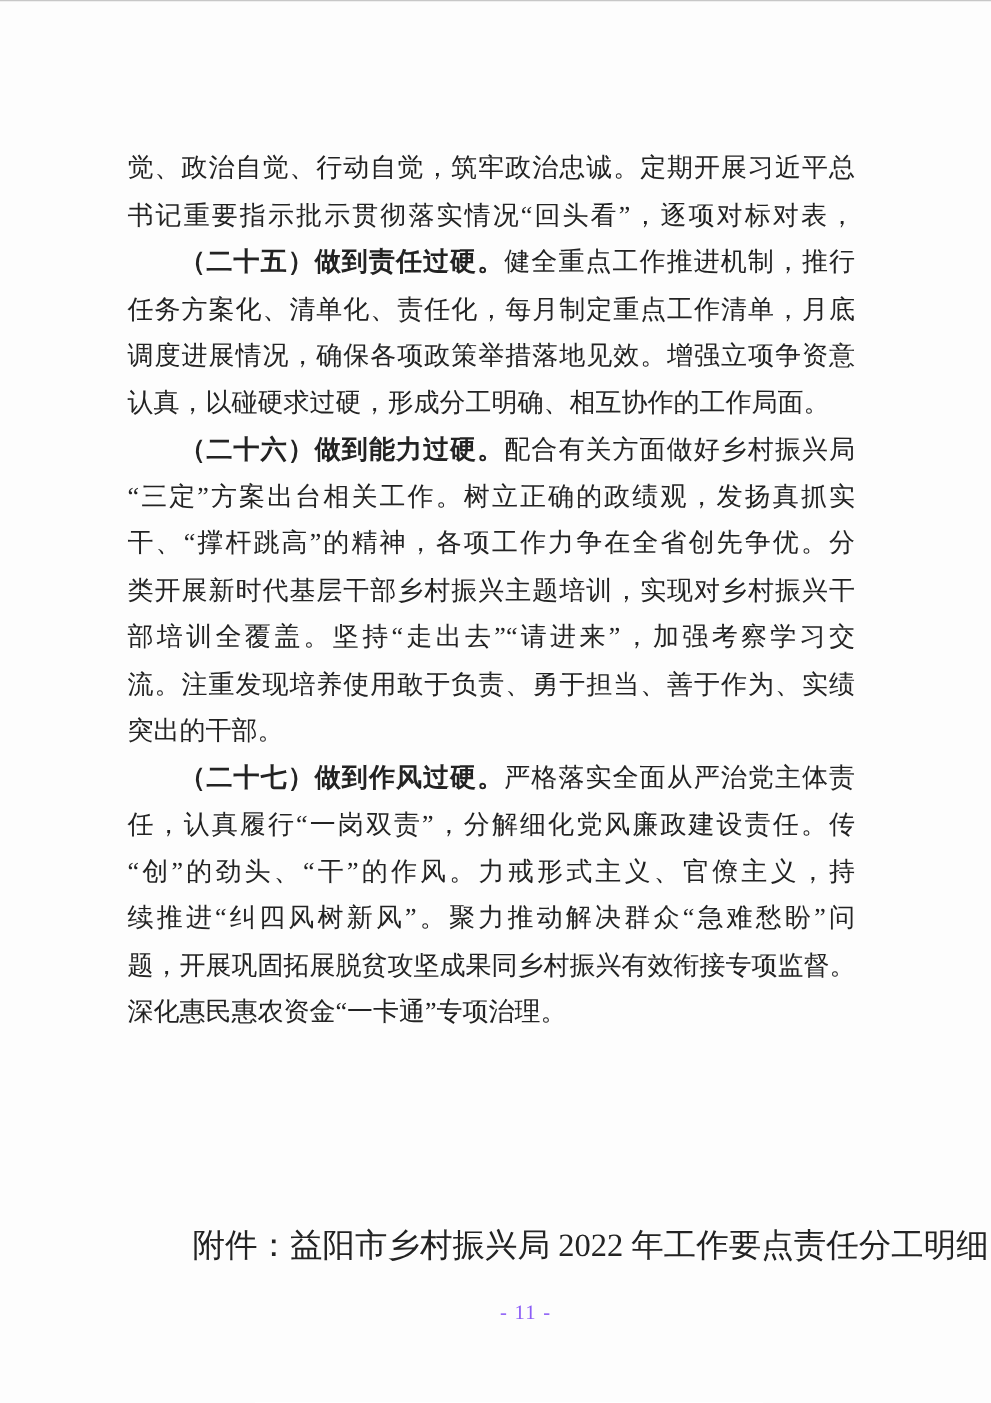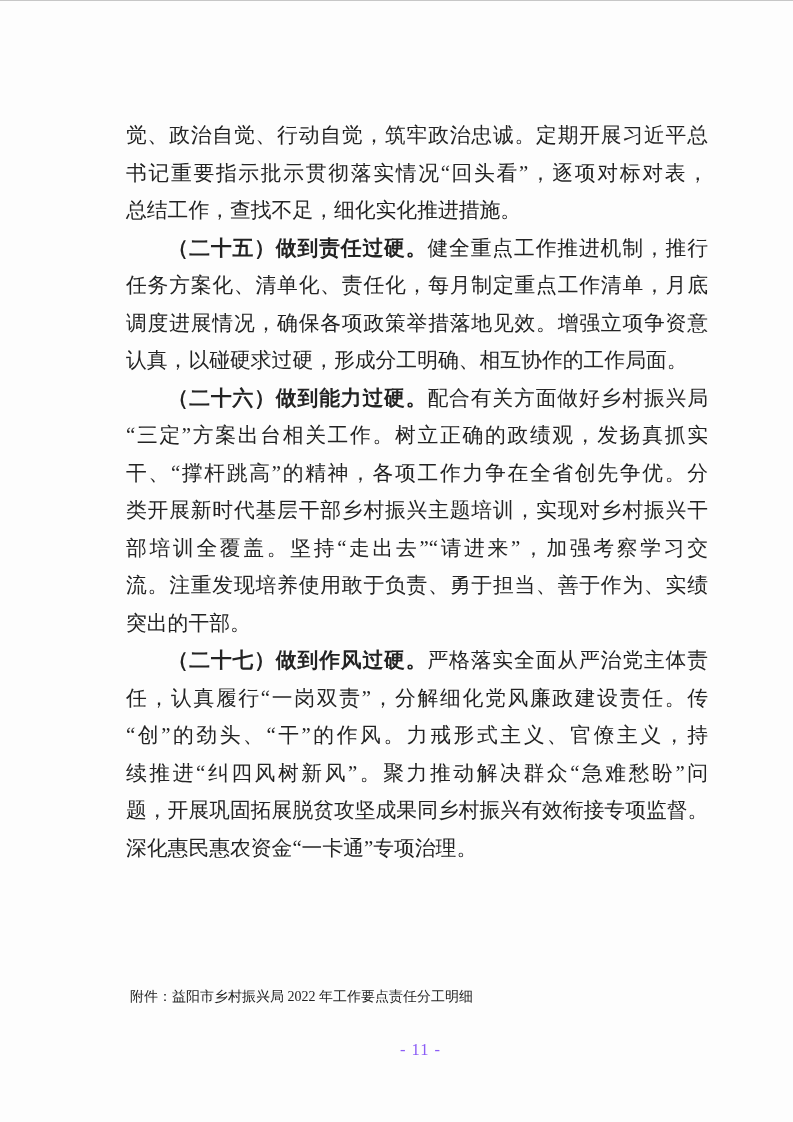--- a/index.html
+++ b/index.html
@@ -22,21 +22,20 @@
     width: 100%; height: 1px;
     background: #9a9a9a;
     opacity: 0.55;
   }
   .doc-body {
     position: absolute;
     top: 116px;
     left: 102px;
     width: 582px;
     font-size: 20.8px;
-    margin-left: 24px;
   }
   .line {
     height: 37.5px;
     line-height: 37.5px;
     text-align: justify;
     text-align-last: justify;
     white-space: nowrap;
     overflow: visible;
   }
   .line.last {
@@ -46,21 +45,21 @@
     text-indent: 2em;
   }
   .seg-bold {
     font-weight: 700;
   }
   .attachment {
     position: absolute;
     top: 978px;
     left: 102px;
     width: 582px;
-    font-size: 14px;
+    font-size: 26px;
     line-height: 37.5px;
     text-indent: 2em;
     white-space: nowrap;
   }
   .page-number {
     position: absolute;
     top: 1039px;
     left: 0;
     width: 100%;
     text-align: center;
@@ -72,21 +71,20 @@
   }
 </style>
 </head>
 <body>
 
 <div class="page">
   <div class="top-edge"></div>
   <div class="doc-body" id="doc-body">
       <div class="line"><span>觉、政治自觉、行动自觉，筑牢政治忠诚。定期开展习近平总</span></div>
       <div class="line"><span>书记重要指示批示贯彻落实情况“回头看”，逐项对标对表，</span></div>
-      <div class="line last"><span>总结工作，查找不足，细化实化推进措施。</span></div>
       <div class="line indent"><span class="seg-bold">（二十五）做到责任过硬。</span><span>健全重点工作推进机制，推行</span></div>
       <div class="line"><span>任务方案化、清单化、责任化，每月制定重点工作清单，月底</span></div>
       <div class="line"><span>调度进展情况，确保各项政策举措落地见效。增强立项争资意</span></div>
       <div class="line last"><span>认真，以碰硬求过硬，形成分工明确、相互协作的工作局面。</span></div>
       <div class="line indent"><span class="seg-bold">（二十六）做到能力过硬。</span><span>配合有关方面做好乡村振兴局</span></div>
       <div class="line"><span>“三定”方案出台相关工作。树立正确的政绩观，发扬真抓实</span></div>
       <div class="line"><span>干、“撑杆跳高”的精神，各项工作力争在全省创先争优。分</span></div>
       <div class="line"><span>类开展新时代基层干部乡村振兴主题培训，实现对乡村振兴干</span></div>
       <div class="line"><span>部培训全覆盖。坚持“走出去”“请进来”，加强考察学习交</span></div>
       <div class="line"><span>流。注重发现培养使用敢于负责、勇于担当、善于作为、实绩</span></div>

